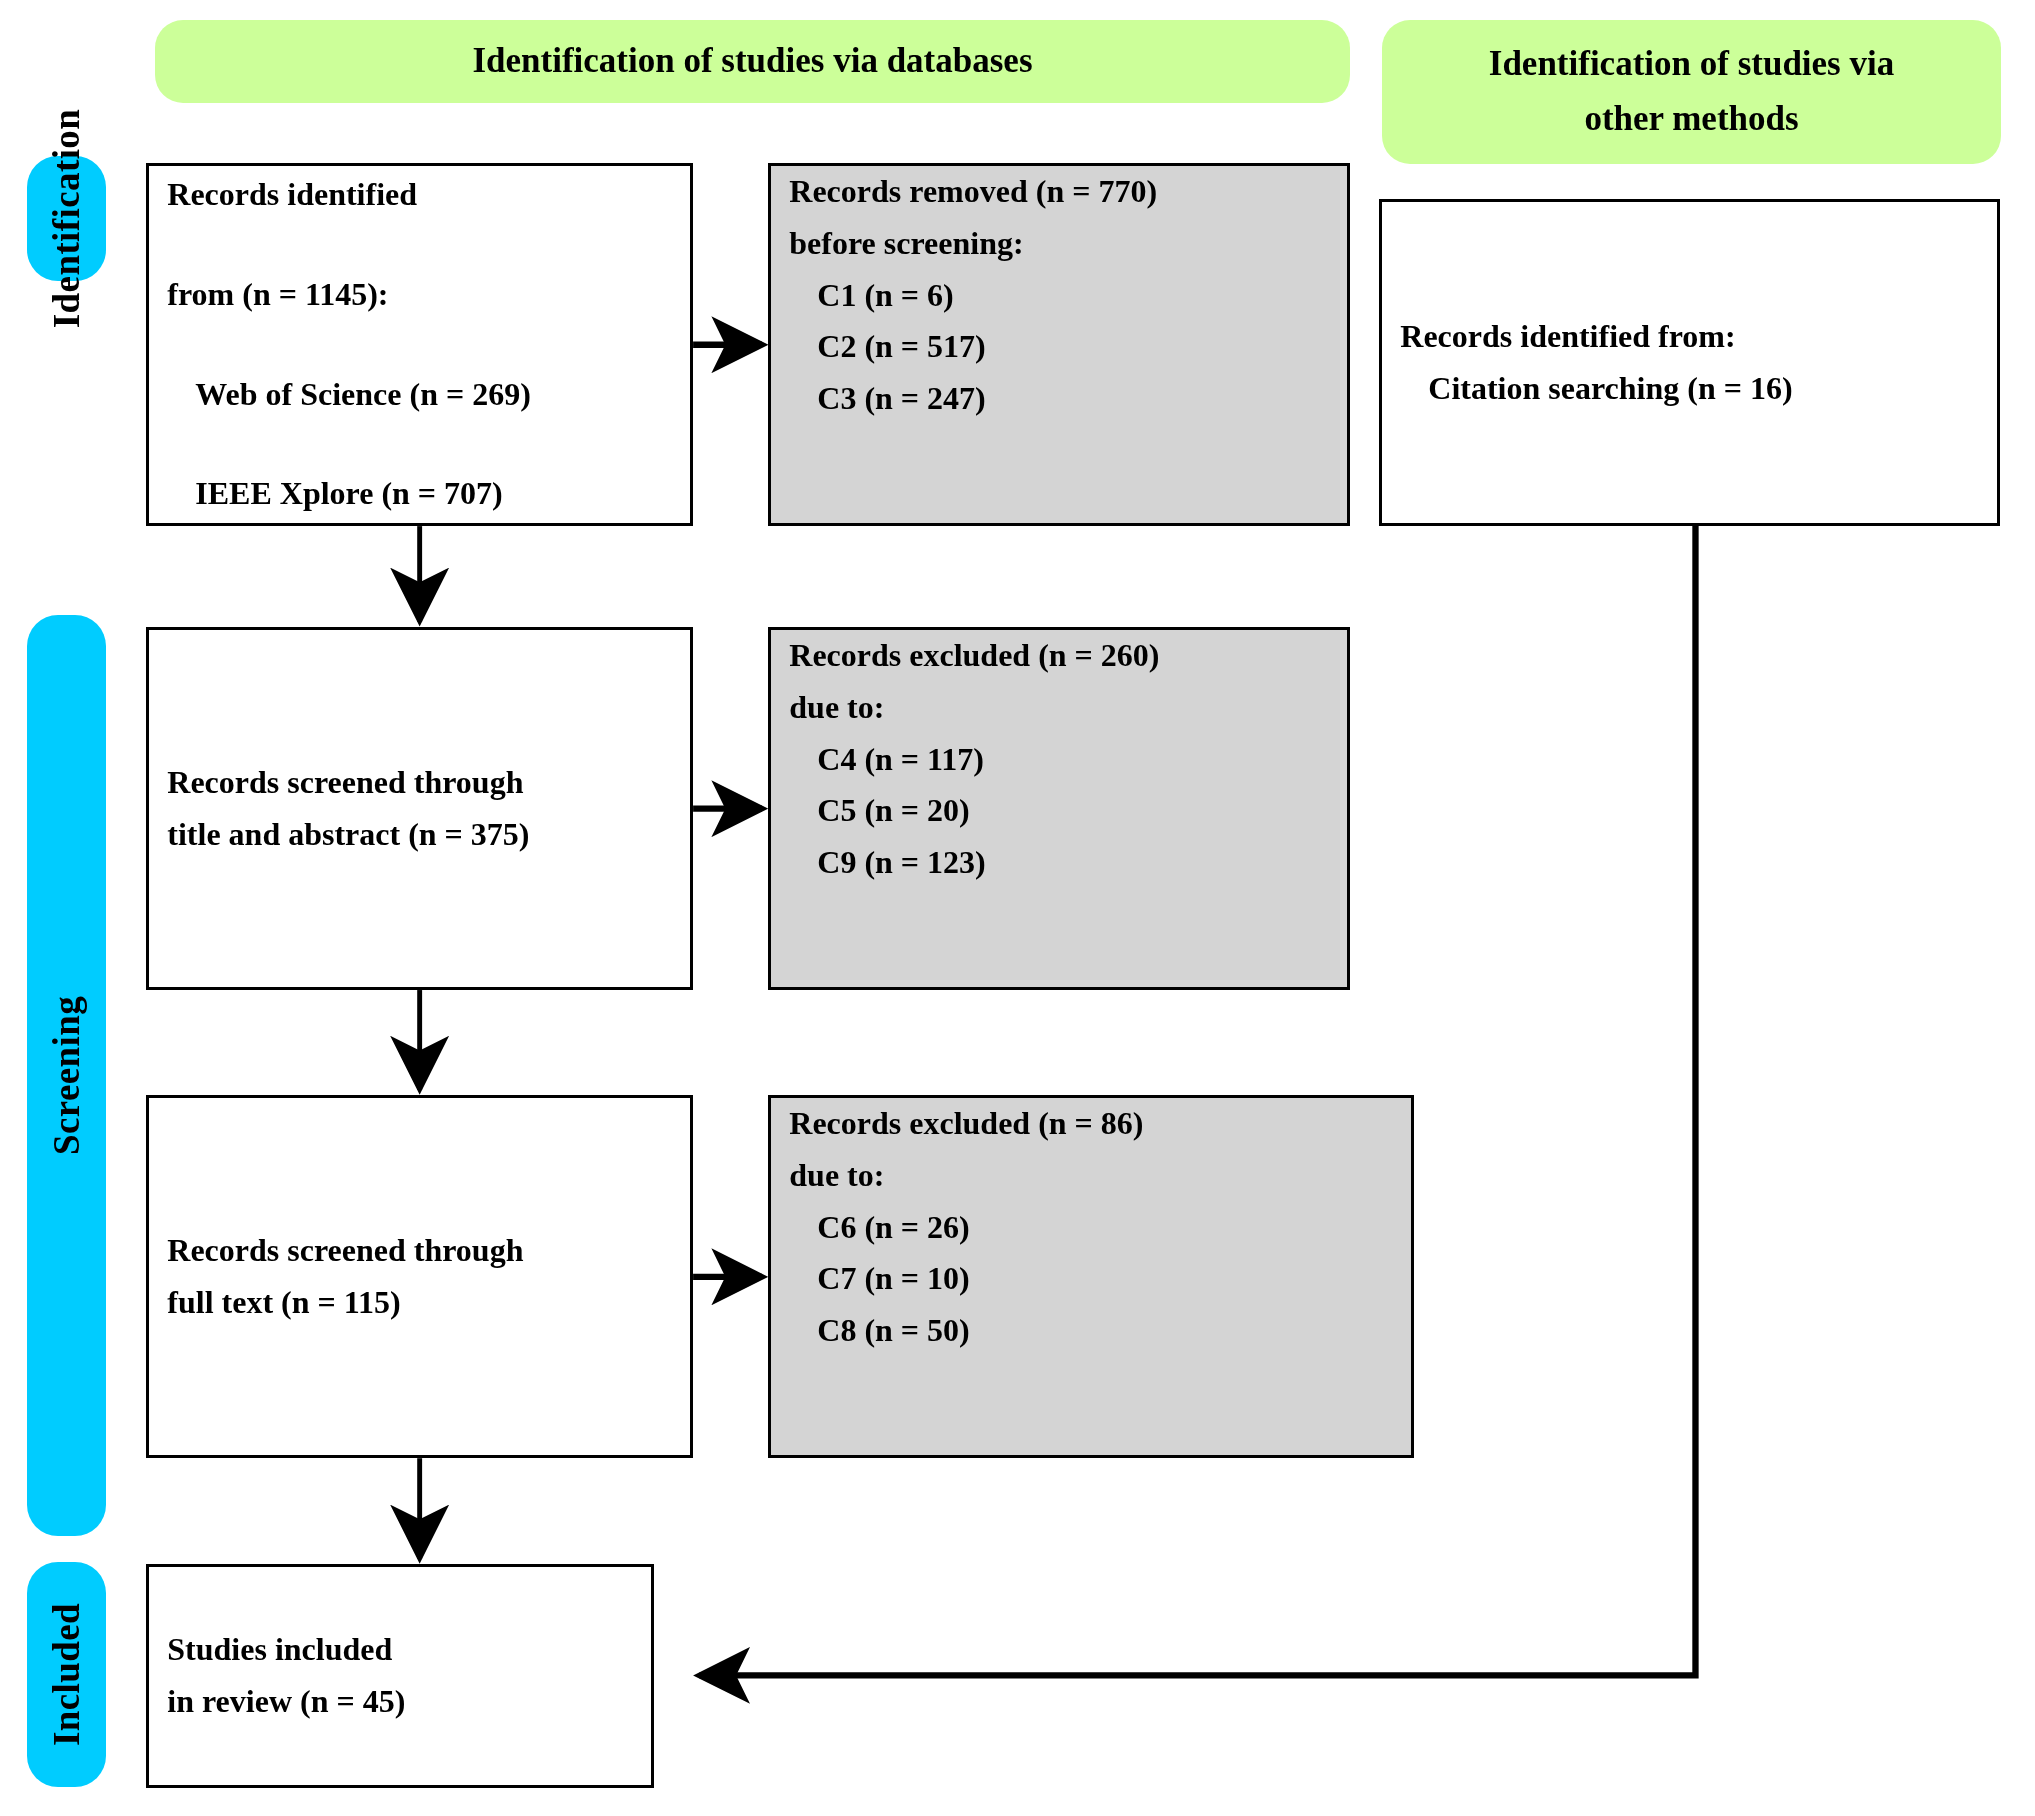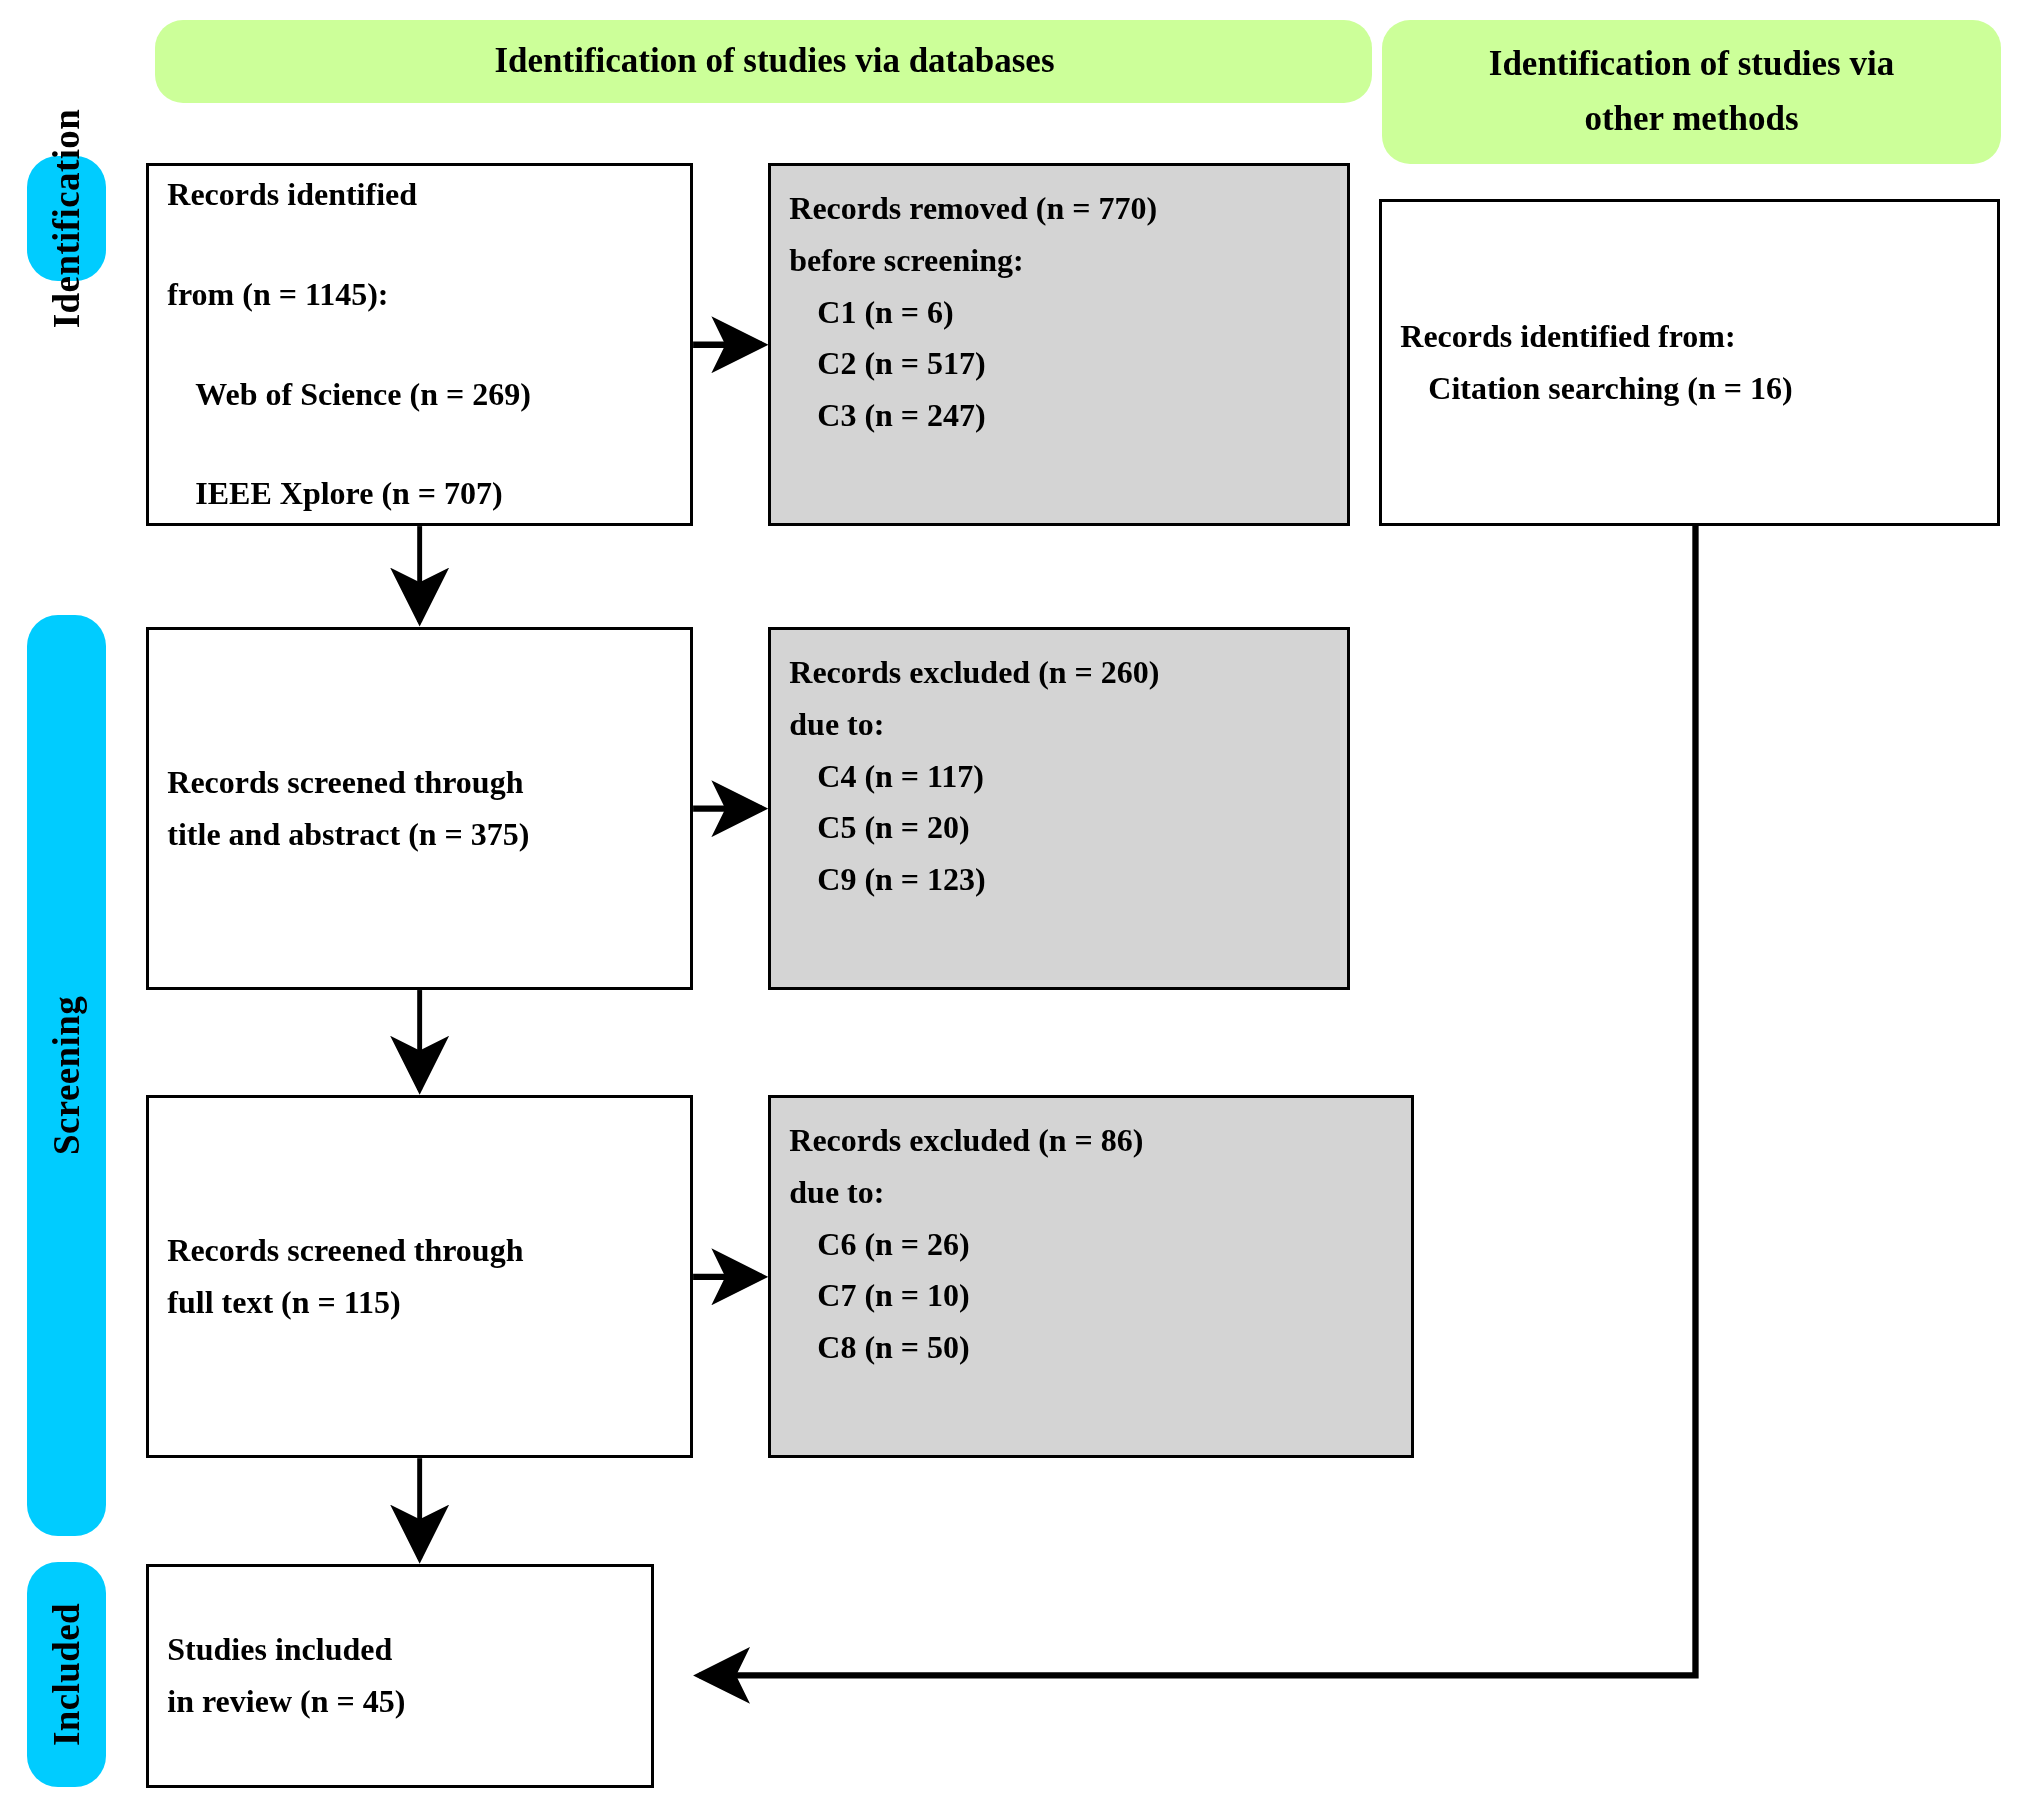--- a/index.html
+++ b/index.html
@@ -17,21 +17,21 @@
     border-radius:28px;
     display:flex;
     flex-direction:column;
     align-items:center;
     justify-content:center;
     font-weight:bold;
     color:#000;
     text-align:center;
     line-height:1.55;
   }
-  #hdr-db{ left:155px; top:19.7px; width:1195px; height:83px; font-size:35px;padding-left:22px; }
+  #hdr-db{ left:155px; top:19.7px; width:1195px; height:83px; font-size:35px; }
   #hdr-other{ left:1382px; top:19.7px; width:619px; height:144px; font-size:35px; }
   #hdr-other .l{display:block;text-align:center;}
 
   
   .phase-bar{
     position:absolute;
     background:#00ccff;
     border-radius:31px;
     display:flex;
     align-items:center;
@@ -61,21 +61,21 @@
     justify-content:center;
     padding:0 18.3px;
     color:#000;
     font-weight:bold;
     font-size:32px;
     line-height:1.62;
   }
   .fbox.gray{ background:#d4d4d4; }
   .fbox .line{ display:block; white-space:nowrap; }
   .fbox .indent{ padding-left:28px; }
-  .fbox.top-align{ justify-content:flex-start; padding-top:17px; }
+  .fbox.top-align{ justify-content:flex-start; }
 
   #box-identified    { left:146px;  top:163px;  width:547px;  height:363px;gap:48px; }
   #box-removed       { left:768px; top:163px;  width:582px;  height:363px; }
   #box-screened-ta   { left:146px;  top:627px;  width:547px;  height:363px; }
   #box-excluded-ta   { left:768px; top:627px;  width:582px;  height:363px; }
   #box-screened-full { left:146px;  top:1095px; width:547px;  height:363px; }
   #box-excluded-full { left:768px; top:1095px; width:646px;  height:363px; }
   #box-included      { left:146px;  top:1564px; width:508px;  height:224px; }
   #box-citation      { left:1379px; top:199px;  width:621px;  height:327px; }
 

